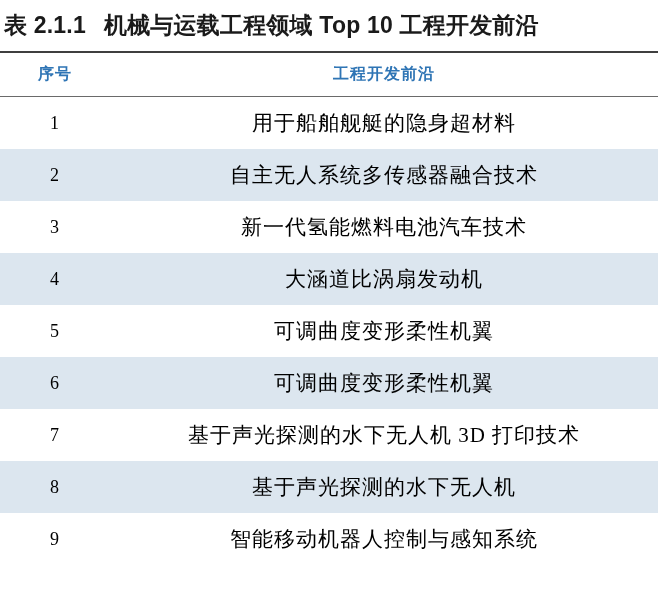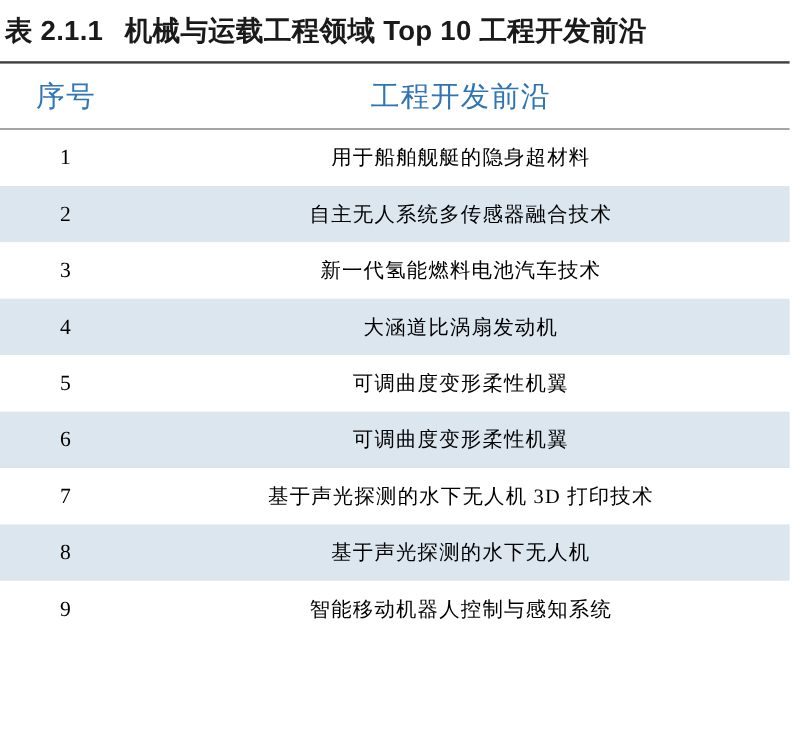--- a/index.html
+++ b/index.html
@@ -43,28 +43,28 @@
     vertical-align: middle;
   }
   .rule-top {
     border-top: 2.5px solid #3f3f3f;
   }
   .rule-mid {
     border-top: 1.5px solid #6a6a6a;
   }
   thead th {
     font-family: "Liberation Sans", sans-serif;
-    font-size: 24px;
-    font-weight: 400;
+    font-size: 16px;
+    font-weight: 700;
     color: #2f75b5;
     padding: 11px 0 11px 0;
     letter-spacing: 1px;
   }
   tbody td {
-    font-size: 17px;
+    font-size: 21px;
     padding: 12px 0 12px 0;
     letter-spacing: 1px;
   }
   tbody tr.shaded td {
     background: #dce6ef;
   }
   tbody tr.plain td {
     background: #ffffff;
   }
   td.col-idx {

